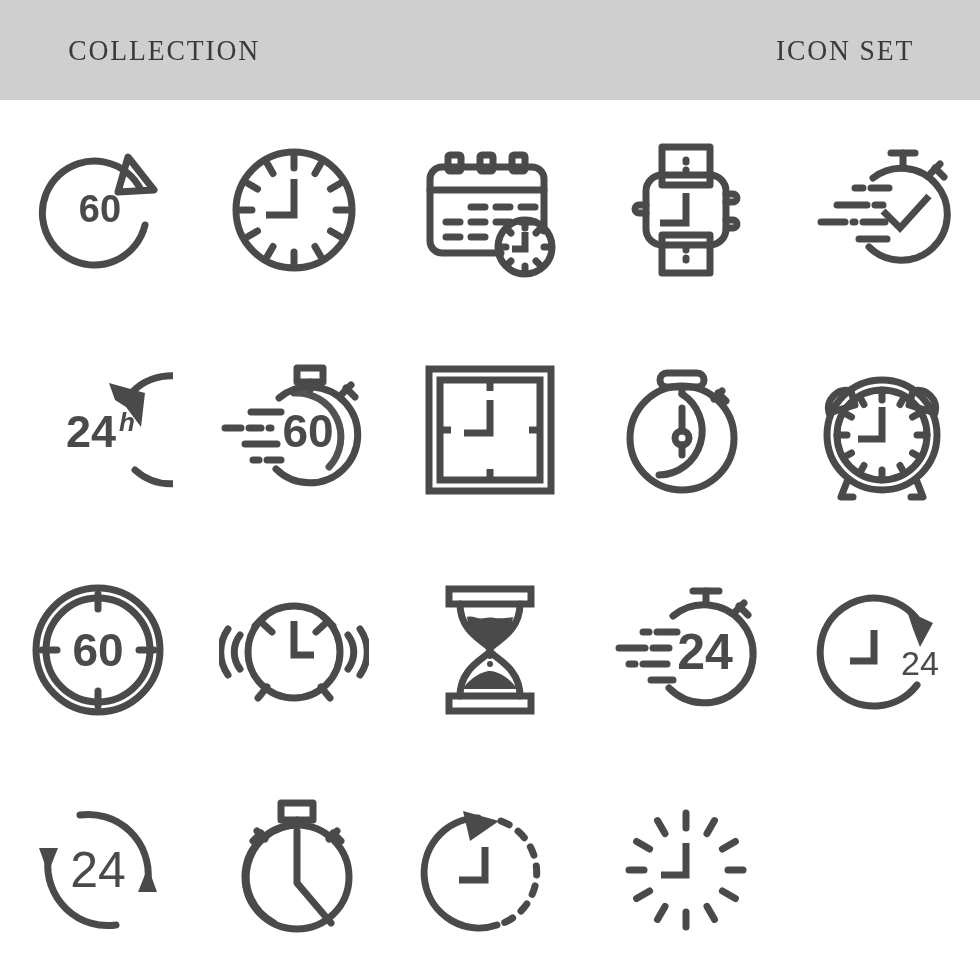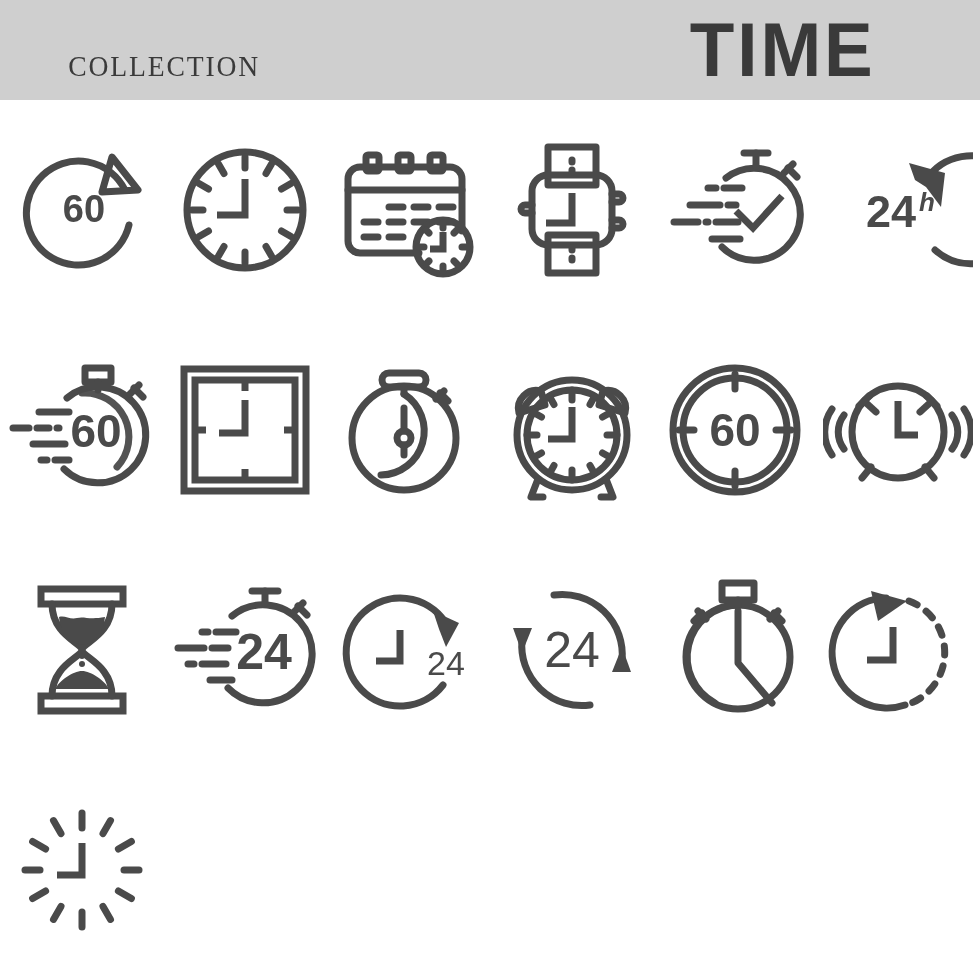--- a/index.html
+++ b/index.html
@@ -73,21 +73,21 @@
     transform: scaleX(0.96);
   }
   
   .grid {
     position: absolute;
     left: 0;
     top: 100px;
     width: 980px;
     height: 880px;
     display: grid;
-    grid-template-columns: repeat(6, 1fr);
+    grid-template-columns: repeat(5, 1fr);
     grid-template-rows: repeat(4, 1fr);
   }
   .cell {
     display: flex;
     align-items: center;
     justify-content: center;
   }
   .cell svg {
     display: block;
   }
@@ -110,22 +110,22 @@
 </head>
 <body>
 
 <div class="page">
 
   <div class="header">
     <div class="header-inner">
       <div class="hdr-left">
         <span class="hdr-side-text">COLLECTION</span>
       </div>
-      <div class="hdr-center">
-        <span class="hdr-title">TIME</span>
+      <div class="hdr-right">
+        <span class="hdr-side-text">ICON SET</span>
       </div>
     </div>
   </div>
 
   <div class="grid">
 
     <div class="cell">
       <svg width="150" height="150" viewBox="0 0 150 150">
         <path class="ink" d="M118 55 A52 52 0 1 0 122 90"></path>
         <path class="ink" d="M105 22 L131 55 L95 57 Z"></path>

